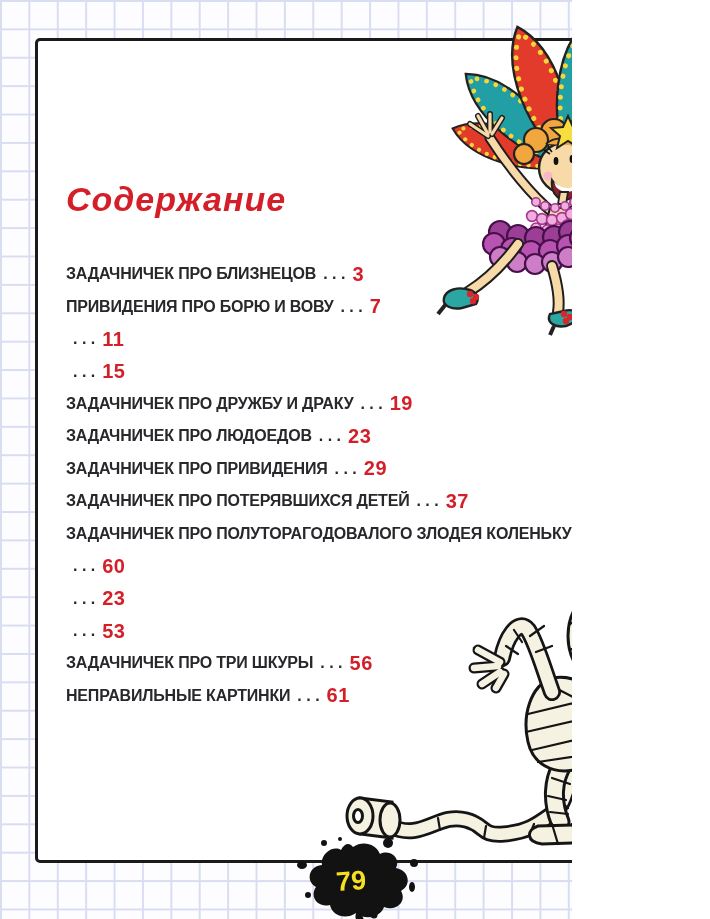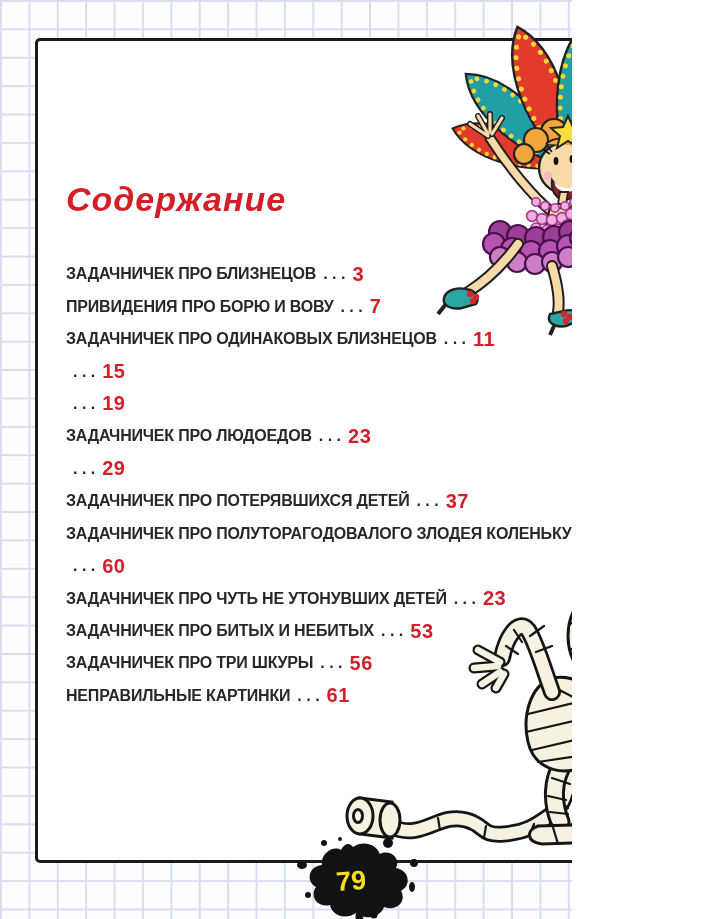--- a/index.html
+++ b/index.html
@@ -84,42 +84,43 @@
       <span class="pagenum">3</span>
     </li>
 
     <li>
       <span class="label">ПРИВИДЕНИЯ ПРО БОРЮ И ВОВУ</span>
       <span class="dots">. . .</span>
       <span class="pagenum">7</span>
     </li>
 
     <li>
-      <span class="label">ЗАДАЧНИЧЕК ПРО ОДИНАКОВЫХ БЛИЗНЕЦОВ</span>
       <span class="dots">. . .</span>
       <span class="pagenum">11</span>
     </li>
 
     <li>
       <span class="dots">. . .</span>
       <span class="pagenum">15</span>
     </li>
 
     <li>
+      <span class="label">ЗАДАЧНИЧЕК ПРО ДРУЖБУ И ДРАКУ</span>
       <span class="dots">. . .</span>
       <span class="pagenum">19</span>
     </li>
 
     <li>
       <span class="label">ЗАДАЧНИЧЕК ПРО ЛЮДОЕДОВ</span>
       <span class="dots">. . .</span>
       <span class="pagenum">23</span>
     </li>
 
     <li>
+      <span class="label">ЗАДАЧНИЧЕК ПРО ПРИВИДЕНИЯ</span>
       <span class="dots">. . .</span>
       <span class="pagenum">29</span>
     </li>
 
     <li>
       <span class="label">ЗАДАЧНИЧЕК ПРО ПОТЕРЯВШИХСЯ ДЕТЕЙ</span>
       <span class="dots">. . .</span>
       <span class="pagenum">37</span>
     </li>
 
@@ -128,27 +129,25 @@
       <span class="dots">. . .</span>
       <span class="pagenum">41</span>
     </li>
 
     <li>
       <span class="dots">. . .</span>
       <span class="pagenum">60</span>
     </li>
 
     <li>
-      <span class="label">ЗАДАЧНИЧЕК ПРО ЧУТЬ НЕ УТОНУВШИХ ДЕТЕЙ</span>
       <span class="dots">. . .</span>
       <span class="pagenum">23</span>
     </li>
 
     <li>
-      <span class="label">ЗАДАЧНИЧЕК ПРО БИТЫХ И НЕБИТЫХ</span>
       <span class="dots">. . .</span>
       <span class="pagenum">53</span>
     </li>
 
     <li>
       <span class="label">ЗАДАЧНИЧЕК ПРО ТРИ ШКУРЫ</span>
       <span class="dots">. . .</span>
       <span class="pagenum">56</span>
     </li>
 

